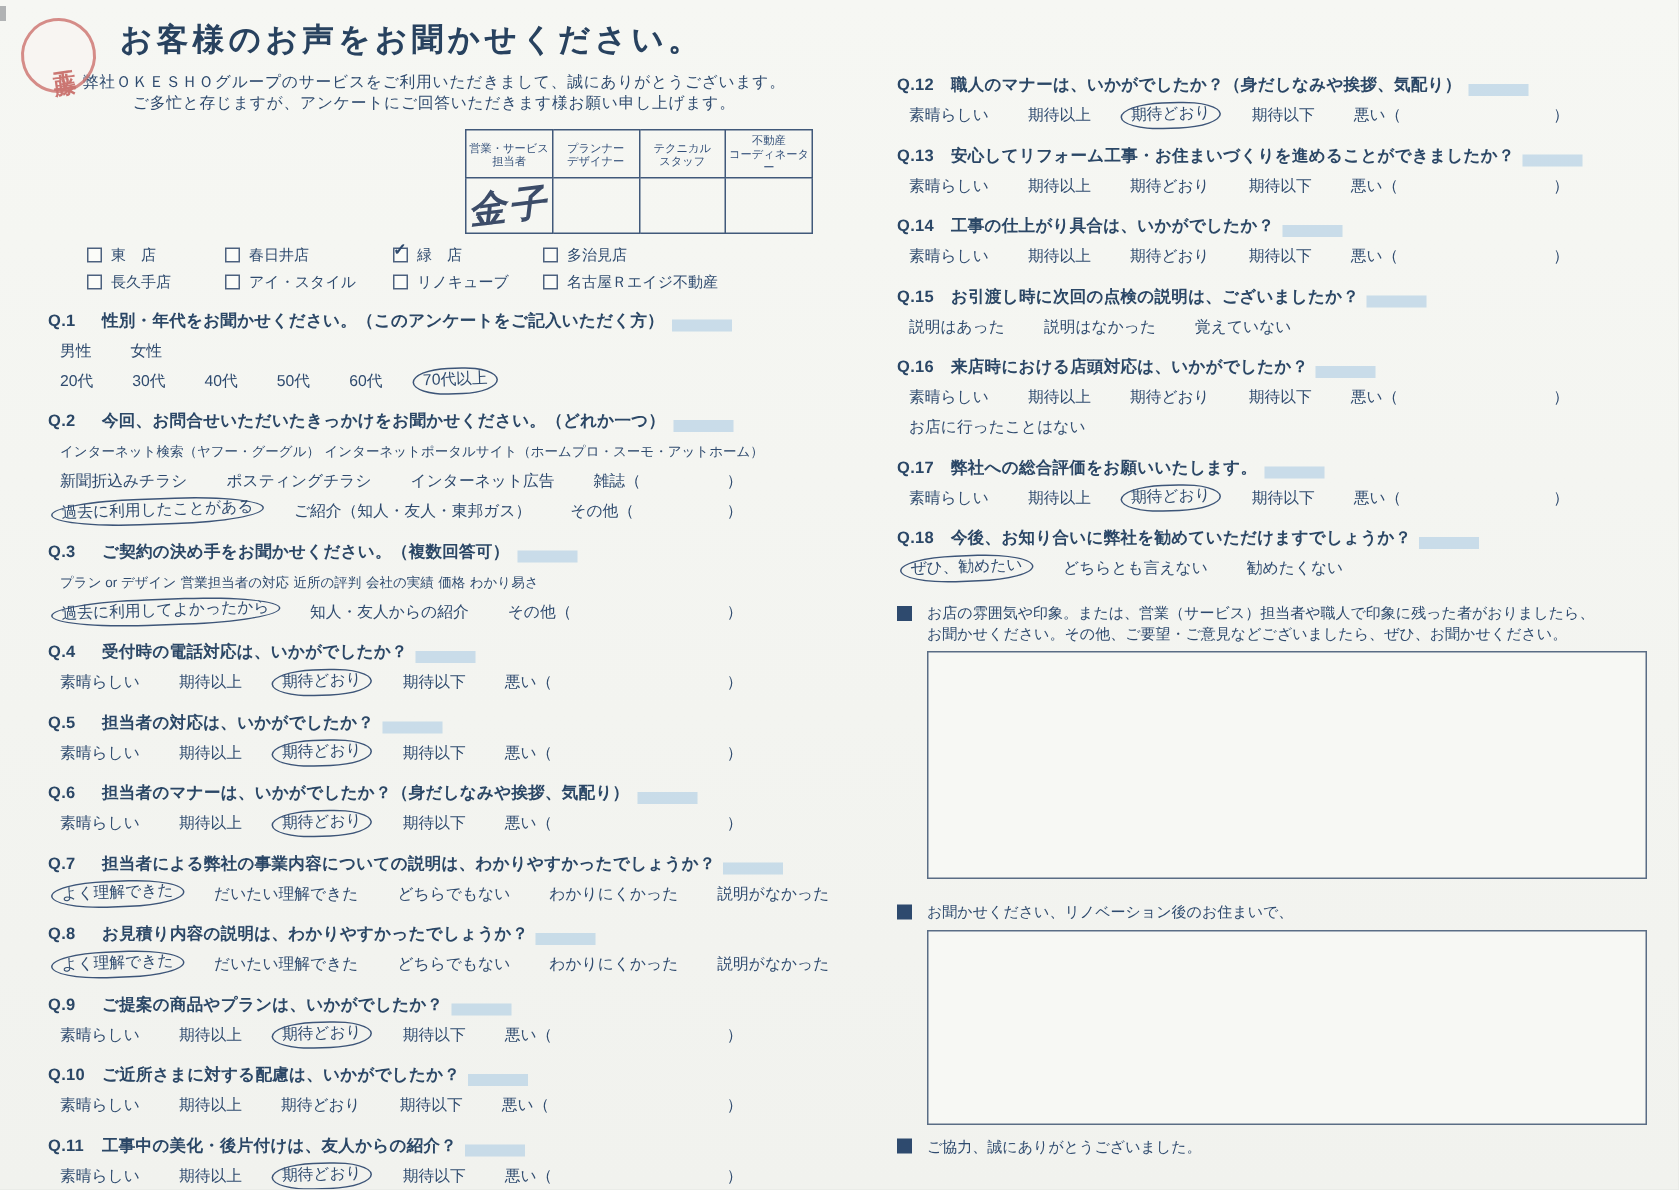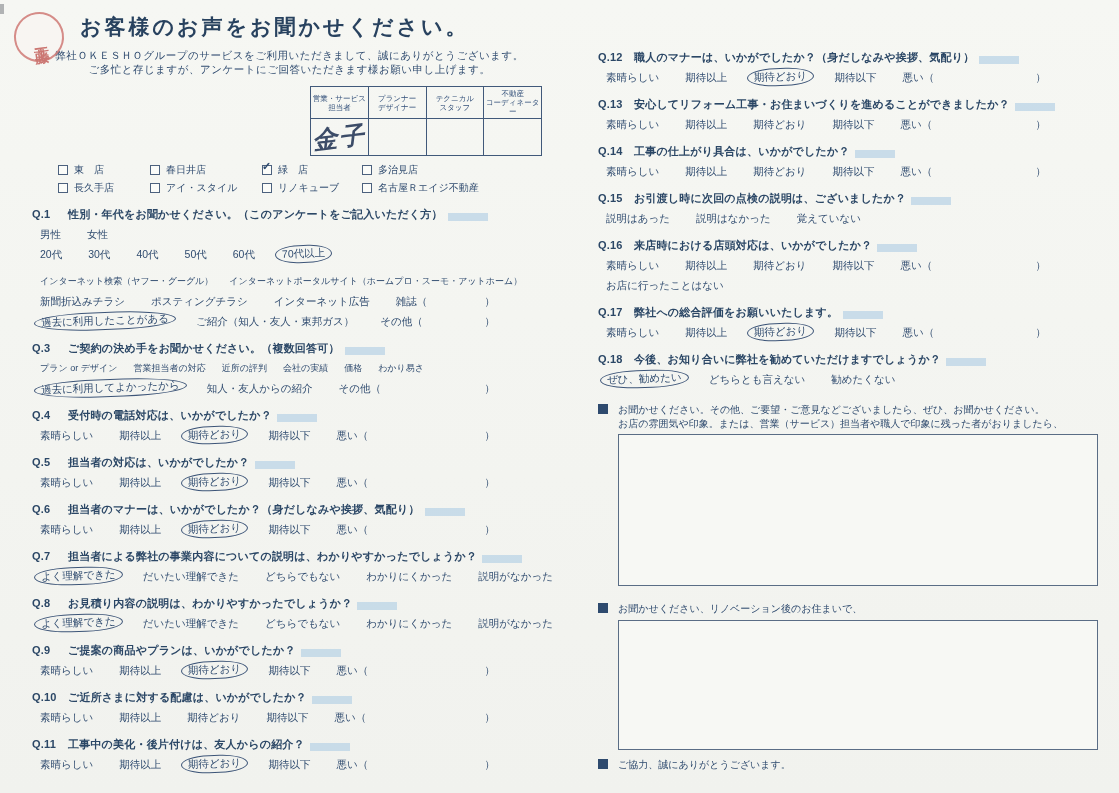--- a/index.html
+++ b/index.html
@@ -59,21 +59,21 @@
 
   
   .question{margin-top:12px;}
   .q-title{display:flex;align-items:flex-end;font-size:11px;font-weight:bold;letter-spacing:.2px;line-height:15px;color:#2b4766;}
   .q-no{flex:none;width:36px;}
   .hl{flex:none;width:40px;height:8px;background:#b7d2e6;opacity:.7;margin:0 0 1px 5px;}
   .q-row{
     display:flex;column-gap:26px;align-items:flex-start;
     font-size:10.5px;line-height:15px;margin:5px 0 0 8px;white-space:nowrap;
   }
-  .q-row.small{font-size:9px;column-gap:16px;}
+  .q-row.small{font-size:9px;column-gap:3px;}
   .opt{display:inline-block;}
   .opt.circled{
     border:1.6px solid #3d5578;border-radius:50%/60%;
     padding:0 6px 1px 6px;margin:-2px -6px;transform:rotate(-2deg);
   }
   .paren{margin-left:auto;padding-right:52px;}
 
   
   .c-block{margin-top:16px;}
   .c-head{display:flex;font-size:10px;line-height:13.5px;color:#2e4a6e;}
@@ -176,20 +176,25 @@
           <div class="q-row">
             <span class="opt">20代</span>
             <span class="opt">30代</span>
             <span class="opt">40代</span>
             <span class="opt">50代</span>
             <span class="opt">60代</span>
             <span class="opt circled">70代以上</span>
           </div>
         </div>
         <div class="question">
+          <div class="q-title">
+            <span class="q-no">Q.2</span>
+            <span>今回、お問合せいただいたきっかけをお聞かせください。（どれか一つ）</span>
+            <span class="hl"></span>
+          </div>
           <div class="q-row small">
             <span class="opt">インターネット検索（ヤフー・グーグル）</span>
             <span class="opt">インターネットポータルサイト（ホームプロ・スーモ・アットホーム）</span>
           </div>
           <div class="q-row">
             <span class="opt">新聞折込みチラシ</span>
             <span class="opt">ポスティングチラシ</span>
             <span class="opt">インターネット広告</span>
             <span class="opt">雑誌（</span>
             <span class="opt paren">）</span>
@@ -446,35 +451,35 @@
             <span class="opt">どちらとも言えない</span>
             <span class="opt">勧めたくない</span>
           </div>
         </div>
       </div>
 
     <div class="c-block">
       <div class="c-head">
         <span class="bullet"></span>
         <span class="c-lines">
+          <span>お店の雰囲気や印象。または、営業（サービス）担当者や職人で印象に残った者がおりましたら、</span>
           <span>お聞かせください。その他、ご要望・ご意見などございましたら、ぜひ、お聞かせください。</span>
-          <span>お店の雰囲気や印象。または、営業（サービス）担当者や職人で印象に残った者がおりましたら、</span>
         </span>
       </div>
       <div class="c-box b1"></div>
     </div>
 
     <div class="c-block">
       <div class="c-head">
         <span class="bullet"></span>
         <span class="c-lines">
           <span>お聞かせください、リノベーション後のお住まいで、</span>
         </span>
       </div>
       <div class="c-box b2"></div>
     </div>
 
     <div class="footer-row">
       <span class="bullet"></span>
-      <span>ご協力、誠にありがとうございます。</span>
+      <span>ご協力、誠にありがとうございました。</span>
     </div>
   </div>
 </div>
 
 </body></html>

